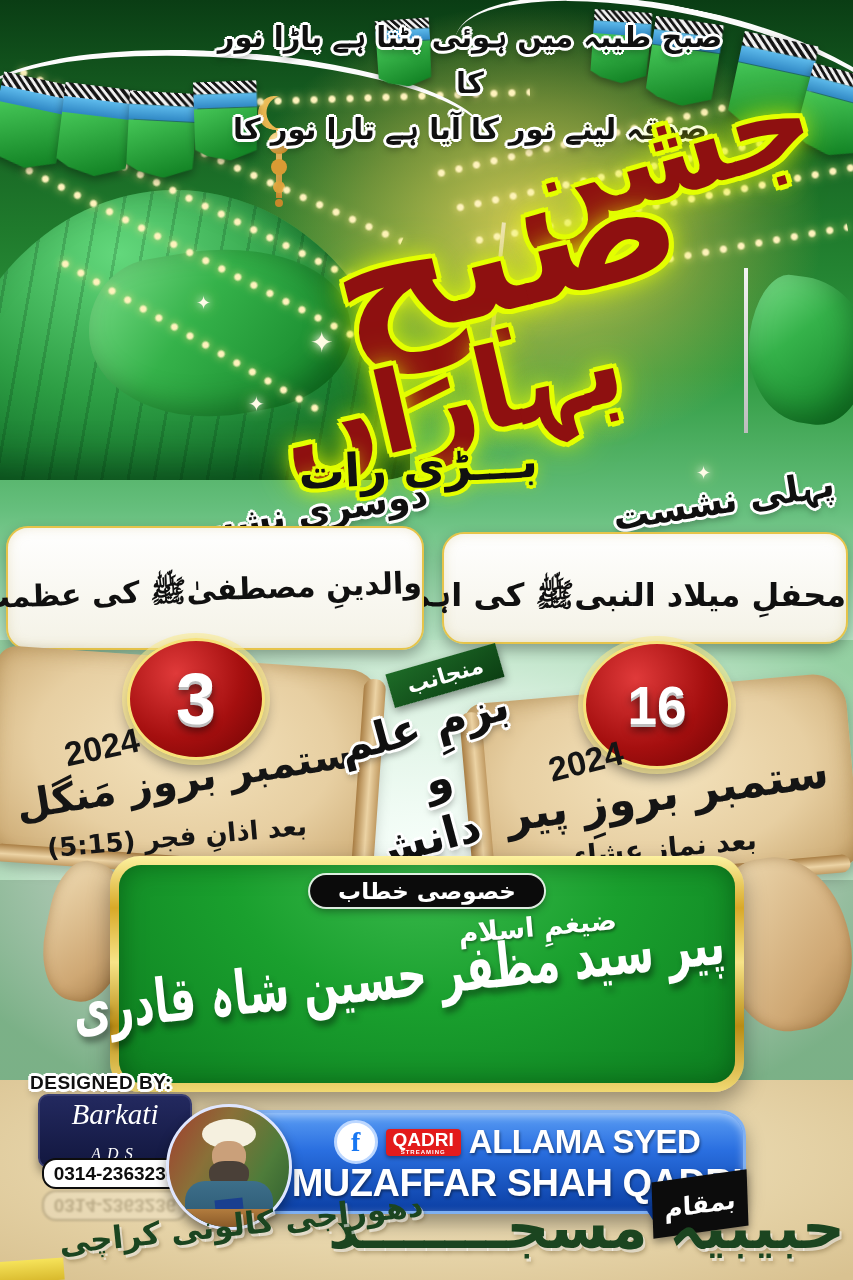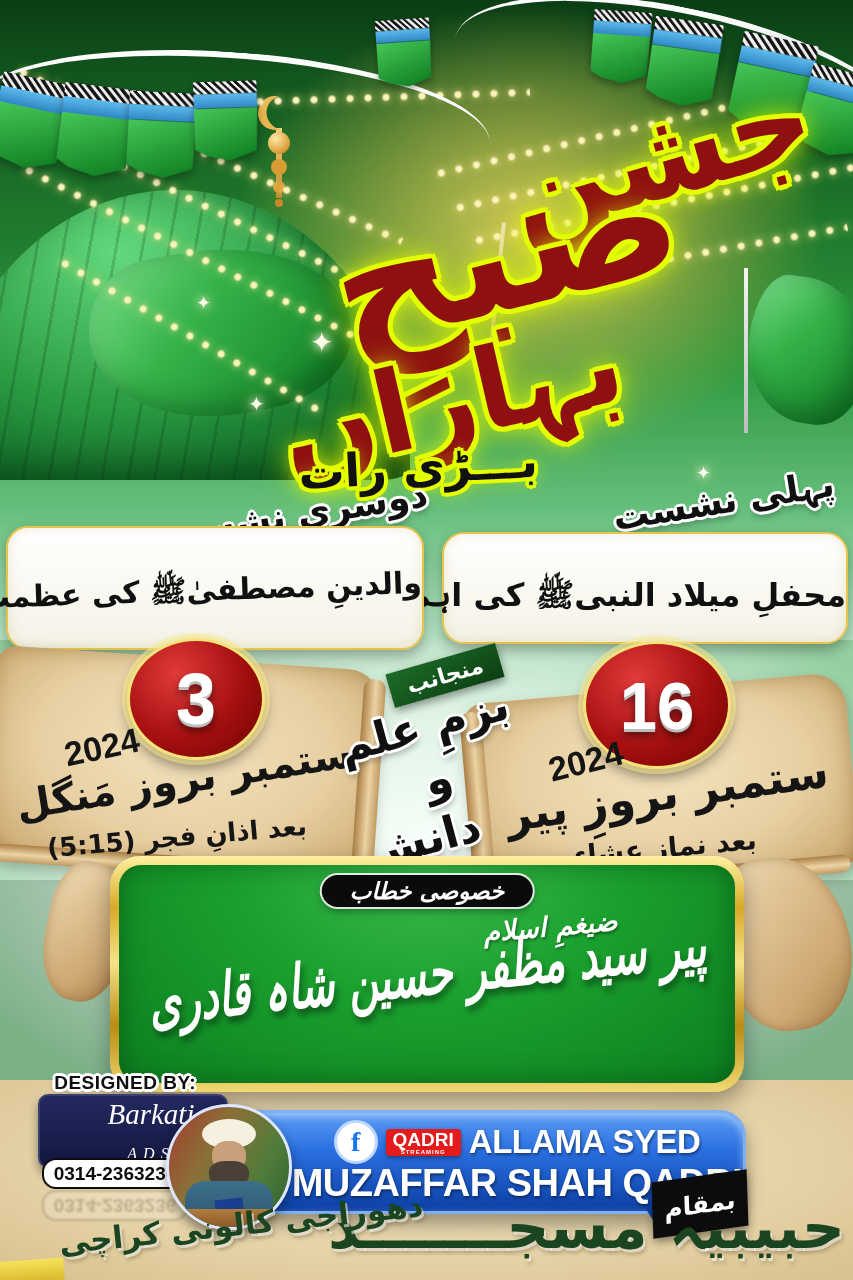--- a/index.html
+++ b/index.html
@@ -77,21 +77,21 @@
     background:radial-gradient(circle at 35% 28%,#e03a3a 0%,#a50f0f 55%,#6d0303 100%);
     border:3px solid #f6e27a;box-shadow:0 0 0 5px rgba(250,235,140,.55),0 8px 14px rgba(0,0,0,.45);}
   .date-badge span{color:#fff;font-weight:bold;font-family:"Liberation Sans",sans-serif;
     text-shadow:0 3px 0 #bdbdbd,0 6px 8px rgba(0,0,0,.6);}
   .org-badge{background:linear-gradient(160deg,#1d6b27,#0c3f13);color:#fff;font-weight:bold;
     padding:5px 18px;box-shadow:0 4px 8px rgba(0,0,0,.4);}
 
   
   .panel-gold{left:110px;top:856px;width:634px;height:236px;border-radius:30px;
     background:linear-gradient(180deg,#fdf2a0 0%,#d8a928 22%,#f7e488 45%,#b98c14 72%,#f1d973 100%);
-    box-shadow:0 10px 22px rgba(0,0,0,.35);font-style:italic;}
+    box-shadow:0 10px 22px rgba(0,0,0,.35);}
   .panel-green{position:absolute;left:9px;top:9px;right:9px;bottom:9px;border-radius:22px;
     background:radial-gradient(ellipse at 50% 0%,#3cbb4e 0%,#1aa02e 45%,#0d7e20 100%);
     box-shadow:inset 0 0 26px rgba(0,60,10,.5);}
   .tag-pill{background:#0b0b0b;color:#fff;border-radius:20px;padding:3px 28px;font-weight:bold;
     box-shadow:0 0 0 2px rgba(255,255,255,.85),0 4px 8px rgba(0,0,0,.4);}
   .curl-tan{background:linear-gradient(135deg,#f0ddb5,#cfa874 70%,#a87f4a);border-radius:40% 60% 50% 50%;
     box-shadow:inset 0 0 12px rgba(110,70,20,.4);}
 
   
   .navy-box{background:linear-gradient(180deg,#23295f,#12173f);border-radius:10px;border:2px solid #3a3f72;
@@ -189,20 +189,24 @@
       <div class="chk"></div>
       <div class="blu"></div>
       <div class="grn"></div>
     </div>
 
   <span class="abs spark" style="left:310px;top:326px;font-size:28px;">✦</span>
   <span class="abs spark" style="left:196px;top:292px;font-size:18px;">✦</span>
   <span class="abs spark" style="left:248px;top:392px;font-size:20px;">✦</span>
   <span class="abs spark" style="left:696px;top:462px;font-size:18px;">✦</span>
 
+  <div class="abs urdu ow" style="left:200px;top:14px;width:540px;text-align:center;font-size:29px;font-weight:bold;line-height:46px;">
+    <div>صبح طیبہ میں ہوئی بٹتا ہے باڑا نور کا</div>
+    <div>صدقہ لینے نور کا آیا ہے تارا نور کا</div>
+  </div>
 
   <div class="abs" style="left:250px;top:105px;width:580px;height:390px;">
     <span class="abs urdu title-w" style="right:15px;top:-8px;font-size:118px;transform:rotate(-16deg);">جشن</span>
     <span class="abs urdu title-w" style="right:150px;top:62px;font-size:168px;transform:rotate(-14deg);">صبحِ</span>
     <span class="abs urdu title-w" style="right:205px;top:238px;font-size:112px;transform:rotate(-13deg);">بہاراں</span>
   </div>
 
   <div class="abs urdu oy" style="left:258px;top:440px;width:320px;text-align:center;font-size:46px;font-weight:bold;transform:rotate(-3deg);">بـــڑی رات</div>
 
   <div class="abs urdu ow" style="left:612px;top:480px;font-size:36px;font-weight:bold;transform:rotate(-9deg);">پہلی نشست</div>
@@ -213,21 +217,21 @@
   <div class="abs urdu ow" style="left:160px;top:494px;font-size:36px;font-weight:bold;transform:rotate(-9deg);">دوسری نشست</div>
   <div class="abs topic-box" style="left:6px;top:526px;width:414px;height:120px;">
     <div class="urdu" style="margin-top:44px;text-align:center;font-size:30px;font-weight:bold;color:#101010;white-space:nowrap;transform:rotate(-2deg);">والدینِ مصطفیٰﷺ کی عظمت و شان</div>
   </div>
 
   <div class="abs scroll" style="left:470px;top:688px;width:383px;height:196px;transform:rotate(-5deg);">
     <div class="curlv" style="left:-4px;"></div>
     <div class="curlh" style="bottom:-4px;"></div>
   </div>
   <div class="abs date-badge" style="left:583px;top:641px;width:142px;height:122px;">
-    <span style="font-size:67px;">16</span>
+    <span style="font-size:53px;">16</span>
   </div>
   <div class="abs eng" style="left:548px;top:742px;font-size:34px;font-weight:bold;color:#151515;transform:rotate(-14deg);">2024</div>
   <div class="abs urdu" style="left:492px;top:768px;width:350px;text-align:center;font-size:44px;font-weight:bold;color:#151515;transform:rotate(-8deg);white-space:nowrap;">ستمبر بروزِ پیر</div>
   <div class="abs urdu" style="left:540px;top:832px;width:250px;text-align:center;font-size:27px;font-weight:bold;color:#151515;transform:rotate(-5deg);">بعد نمازِ عشاء</div>
 
   <div class="abs scroll" style="left:-10px;top:658px;width:386px;height:212px;transform:rotate(4deg);">
     <div class="curlv" style="right:-4px;"></div>
     <div class="curlh" style="bottom:-4px;"></div>
   </div>
   <div class="abs date-badge" style="left:127px;top:638px;width:132px;height:116px;">
@@ -247,22 +251,22 @@
   <div class="abs curl-tan" style="left:722px;top:856px;width:128px;height:175px;transform:rotate(-9deg);"></div>
 
   <div class="abs panel-gold">
     <div class="panel-green">
       <div class="abs tag-pill urdu" style="left:50%;top:10px;transform:translateX(-50%);font-size:23px;">خصوصی خطاب</div>
       <div class="abs urdu" style="right:118px;top:46px;font-size:27px;font-weight:bold;color:#fff;transform:rotate(-5deg);text-shadow:1px 2px 3px rgba(0,0,0,.4);">ضیغمِ اسلام</div>
       <div class="abs urdu" style="left:0;right:0;top:84px;text-align:center;font-size:42px;font-weight:bold;color:#fff;white-space:nowrap;transform:rotate(-6deg) scale(.97,1.45);text-shadow:2px 4px 5px rgba(0,0,0,.4);">پیر سید مظفر حسین شاہ قادری</div>
     </div>
   </div>
 
-  <div class="abs eng ow" style="left:30px;top:1072px;width:166px;text-align:right;font-size:19px;font-weight:bold;letter-spacing:.5px;">DESIGNED BY:</div>
-  <div class="abs navy-box" style="left:38px;top:1094px;width:150px;height:70px;padding-left:36px;">
+  <div class="abs eng ow" style="left:30px;top:1072px;width:166px;text-align:left;font-size:19px;font-weight:bold;letter-spacing:.5px;">DESIGNED BY:</div>
+  <div class="abs navy-box" style="left:38px;top:1094px;width:150px;height:70px;">
     <div style="font-family:'Liberation Serif',serif;font-style:italic;font-size:29px;color:#fff;line-height:1.05;margin-top:3px;">Barkati</div>
     <div style="font-family:'Liberation Serif',serif;font-style:italic;font-size:16px;color:#fff;letter-spacing:6px;margin-top:16px;">ADS</div>
   </div>
   <div class="abs phone-pill eng" style="left:42px;top:1158px;width:142px;height:27px;font-size:19px;">0314-2363236</div>
   <div class="abs phone-pill eng" style="left:42px;top:1190px;width:142px;height:27px;font-size:19px;transform:scaleY(-1);opacity:.18;filter:blur(1px);">0314-2363236</div>
 
   <div class="abs blue-bar" style="left:192px;top:1110px;width:548px;height:98px;">
     <div style="display:flex;flex-direction:column;align-items:center;justify-content:center;height:100%;padding-left:96px;">
       <div style="display:flex;align-items:center;gap:8px;">
         <div class="fb-circle">f</div>

